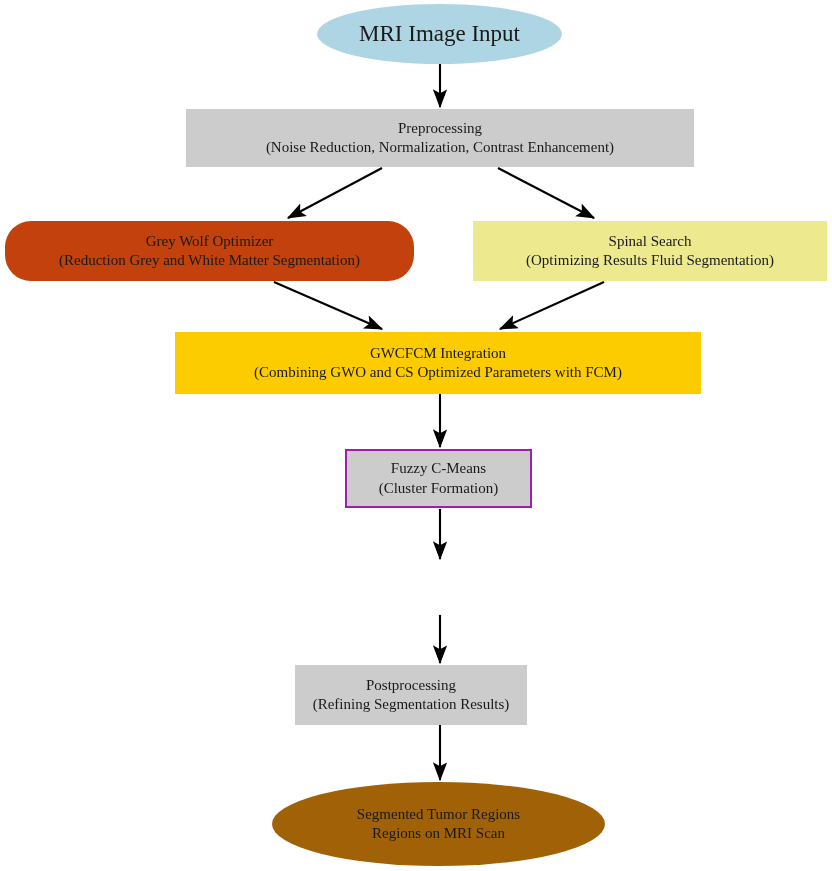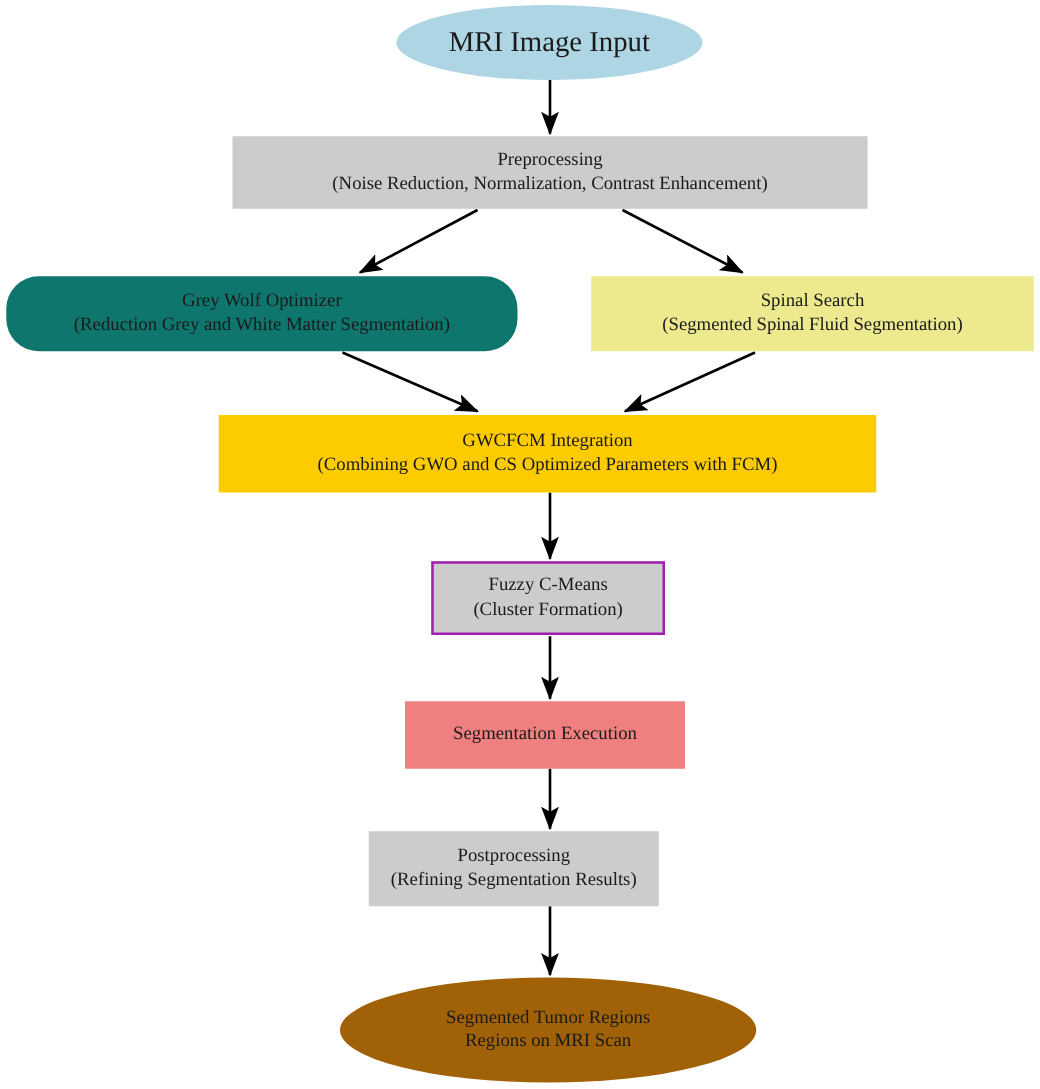--- a/index.html
+++ b/index.html
@@ -50,21 +50,21 @@
     left: 317px; top: 4px; width: 245px; height: 60px;
     background: #aed5e3;
     font-size: 23px;
   }
   .n-pre {
     left: 186px; top: 109px; width: 508px; height: 58px;
     background: #cccccc;
   }
   .n-gwo {
     left: 5px; top: 221px; width: 409px; height: 60px;
-    background: #0f766e;
+    background: #c2410c;
     border-radius: 26px;
   }
   .n-cs {
     left: 473px; top: 221px; width: 354px; height: 60px;
     background: #ede98f;
   }
   .n-gwcfcm {
     left: 175px; top: 332px; width: 526px; height: 62px;
     background: #fdcc00;
   }
@@ -128,36 +128,33 @@
     <span class="line2">(Noise Reduction, Normalization, Contrast Enhancement)</span>
   </div>
 
   <div class="node rect n-gwo">
     <span>Grey Wolf Optimizer</span>
     <span class="line2">(Reduction Grey and White Matter Segmentation)</span>
   </div>
 
   <div class="node rect n-cs">
     <span>Spinal Search</span>
-    <span class="line2">(Segmented Spinal Fluid Segmentation)</span>
+    <span class="line2">(Optimizing Results Fluid Segmentation)</span>
   </div>
 
   <div class="node rect n-gwcfcm">
     <span>GWCFCM Integration</span>
     <span class="line2">(Combining GWO and CS Optimized Parameters with FCM)</span>
   </div>
 
   <div class="node rect n-fcm">
     <span>Fuzzy C-Means</span>
     <span class="line2">(Cluster Formation)</span>
   </div>
 
-  <div class="node rect n-seg">
-    <span>Segmentation Execution</span>
-  </div>
 
   <div class="node rect n-post">
     <span>Postprocessing</span>
     <span class="line2">(Refining Segmentation Results)</span>
   </div>
 
   <div class="node ellipse n-out">
     <span>Segmented Tumor Regions</span>
     <span class="line2">Regions on MRI Scan</span>
   </div>

